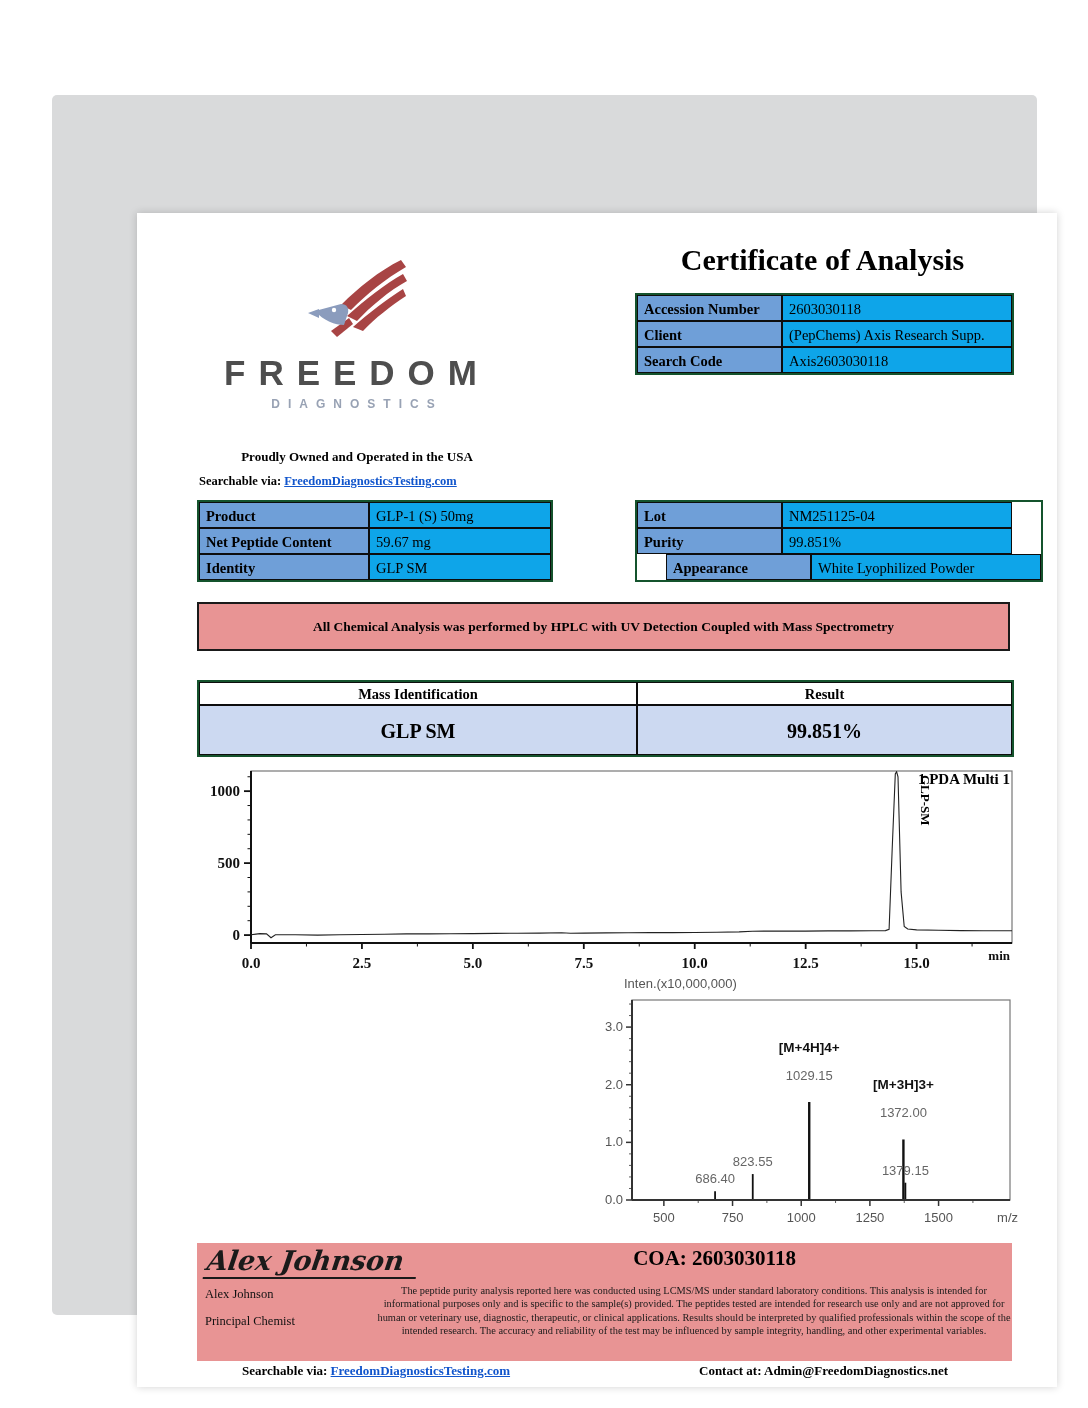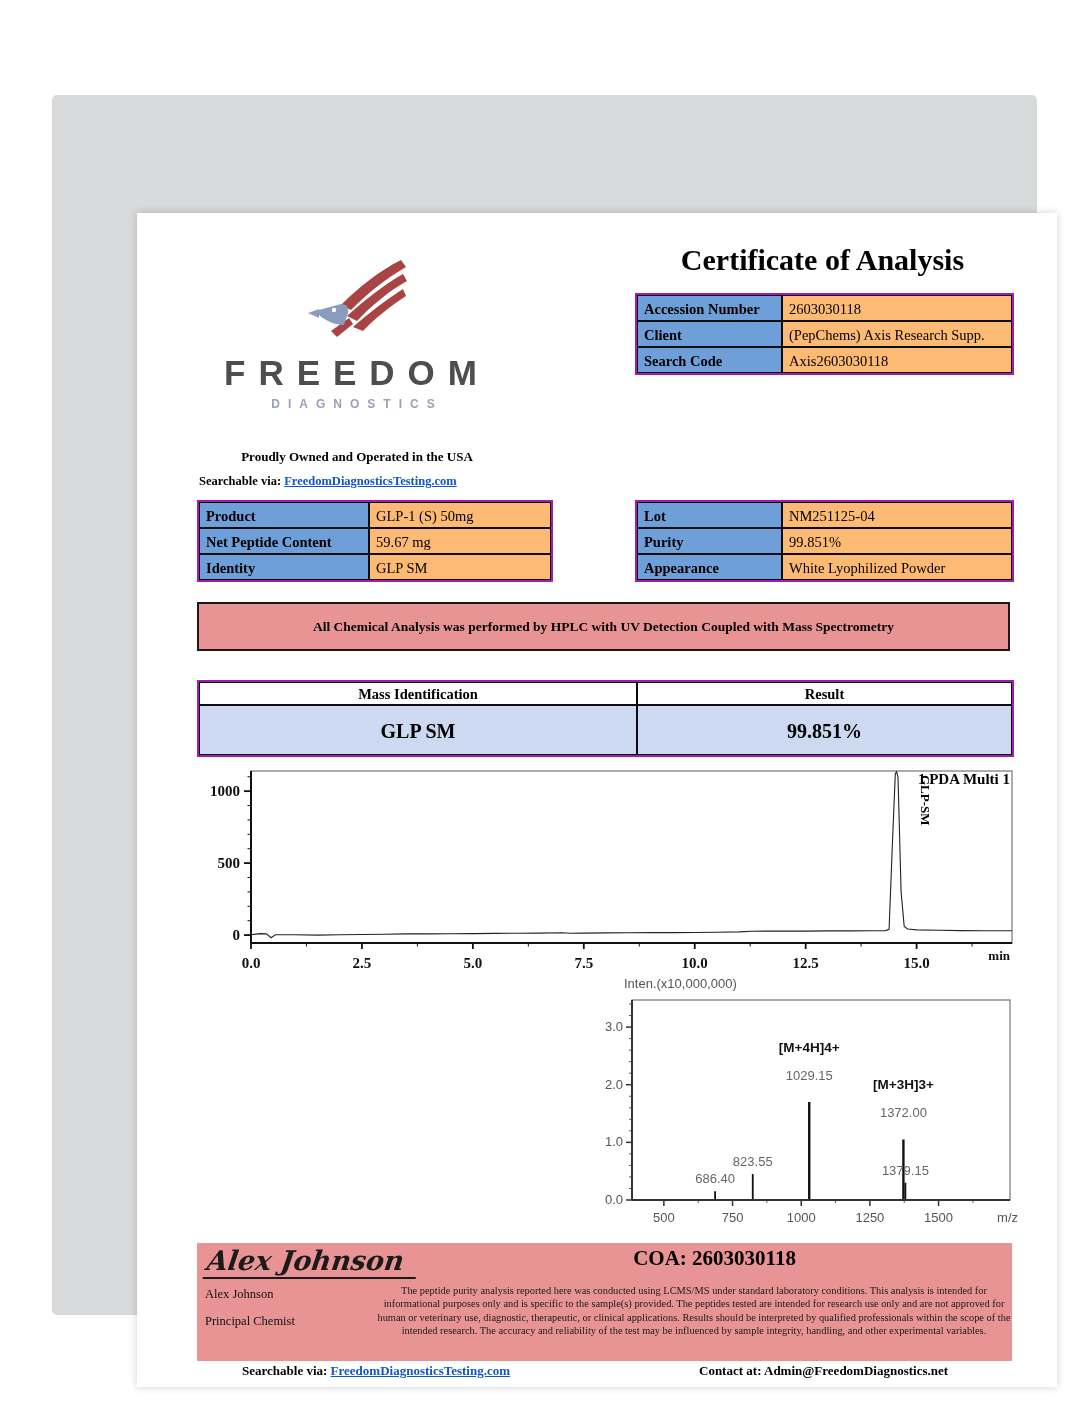--- a/index.html
+++ b/index.html
@@ -19,26 +19,26 @@
          letter-spacing:8px;color:#98a2b4;white-space:nowrap;}
   .tagline{position:absolute;left:40px;top:236px;width:360px;text-align:center;
          font-weight:bold;font-size:13px;color:#000;}
   .search-top{position:absolute;left:62px;top:261px;font-weight:bold;font-size:12.5px;color:#000;white-space:nowrap;}
   a.lnk{color:#1155cc;text-decoration:underline;font-weight:bold;}
 
   .title{position:absolute;left:498px;top:30px;width:375px;text-align:center;
          font-weight:bold;font-size:30px;color:#000;white-space:nowrap;}
 
   
-  .tbl{position:absolute;border:2px solid #a21caf;background:#fff;}
+  .tbl{position:absolute;border:2px solid #14532d;background:#fff;}
   .trow{display:flex;}
   .cell{box-sizing:border-box;border:1px solid #0d0d0d;padding:2px 6px 0 6px;
         font-size:14.5px;height:26px;line-height:22px;white-space:nowrap;overflow:visible;}
   .lab{background:#6f9fd8;font-weight:bold;color:#000;}
-  .val{background:#fdba74;color:#000;}
+  .val{background:#0ea5e9;color:#000;}
 
   .banner{position:absolute;left:60px;top:389px;width:813px;height:49px;background:#e89494;
           border:2px solid #1a1a1a;box-sizing:border-box;display:flex;align-items:center;justify-content:center;
           font-weight:bold;font-size:13.5px;color:#000;text-align:center;}
 
   .masshead{background:#ffffff;font-weight:bold;font-size:14.5px;text-align:center;}
   .massval{background:#ccd9f1;font-weight:bold;font-size:20px;text-align:center;height:50px;line-height:46px;}
 
   .nophoto{position:absolute;left:60px;top:770px;width:353px;height:232px;background:#ccd9f1;
            border:2px solid #111;box-sizing:border-box;display:flex;align-items:center;justify-content:center;
@@ -127,21 +127,21 @@
       <div class="tbl" style="left:498px;top:287px;">
         <div class="trow">
           <div class="cell lab" style="width:145px;">Lot</div>
           <div class="cell val" style="width:230px;">NM251125-04</div>
         </div>
         <div class="trow">
           <div class="cell lab" style="width:145px;">Purity</div>
           <div class="cell val" style="width:230px;">99.851%</div>
         </div>
         <div class="trow">
-          <div class="cell lab" style="width:145px;">Appearance</div>
+          <div class="cell lab" style="width:145px;margin-left:29px;">Appearance</div>
           <div class="cell val" style="width:230px;">White Lyophilized Powder</div>
         </div>
       </div>
 
       <div class="banner">All Chemical Analysis was performed by HPLC with UV Detection Coupled with Mass Spectrometry</div>
 
       <div class="tbl" style="left:60px;top:467px;">
         <div class="trow">
           <div class="cell masshead" style="width:438px;height:23px;line-height:19px;">Mass Identification</div>
           <div class="cell masshead" style="width:375px;height:23px;line-height:19px;">Result</div>

